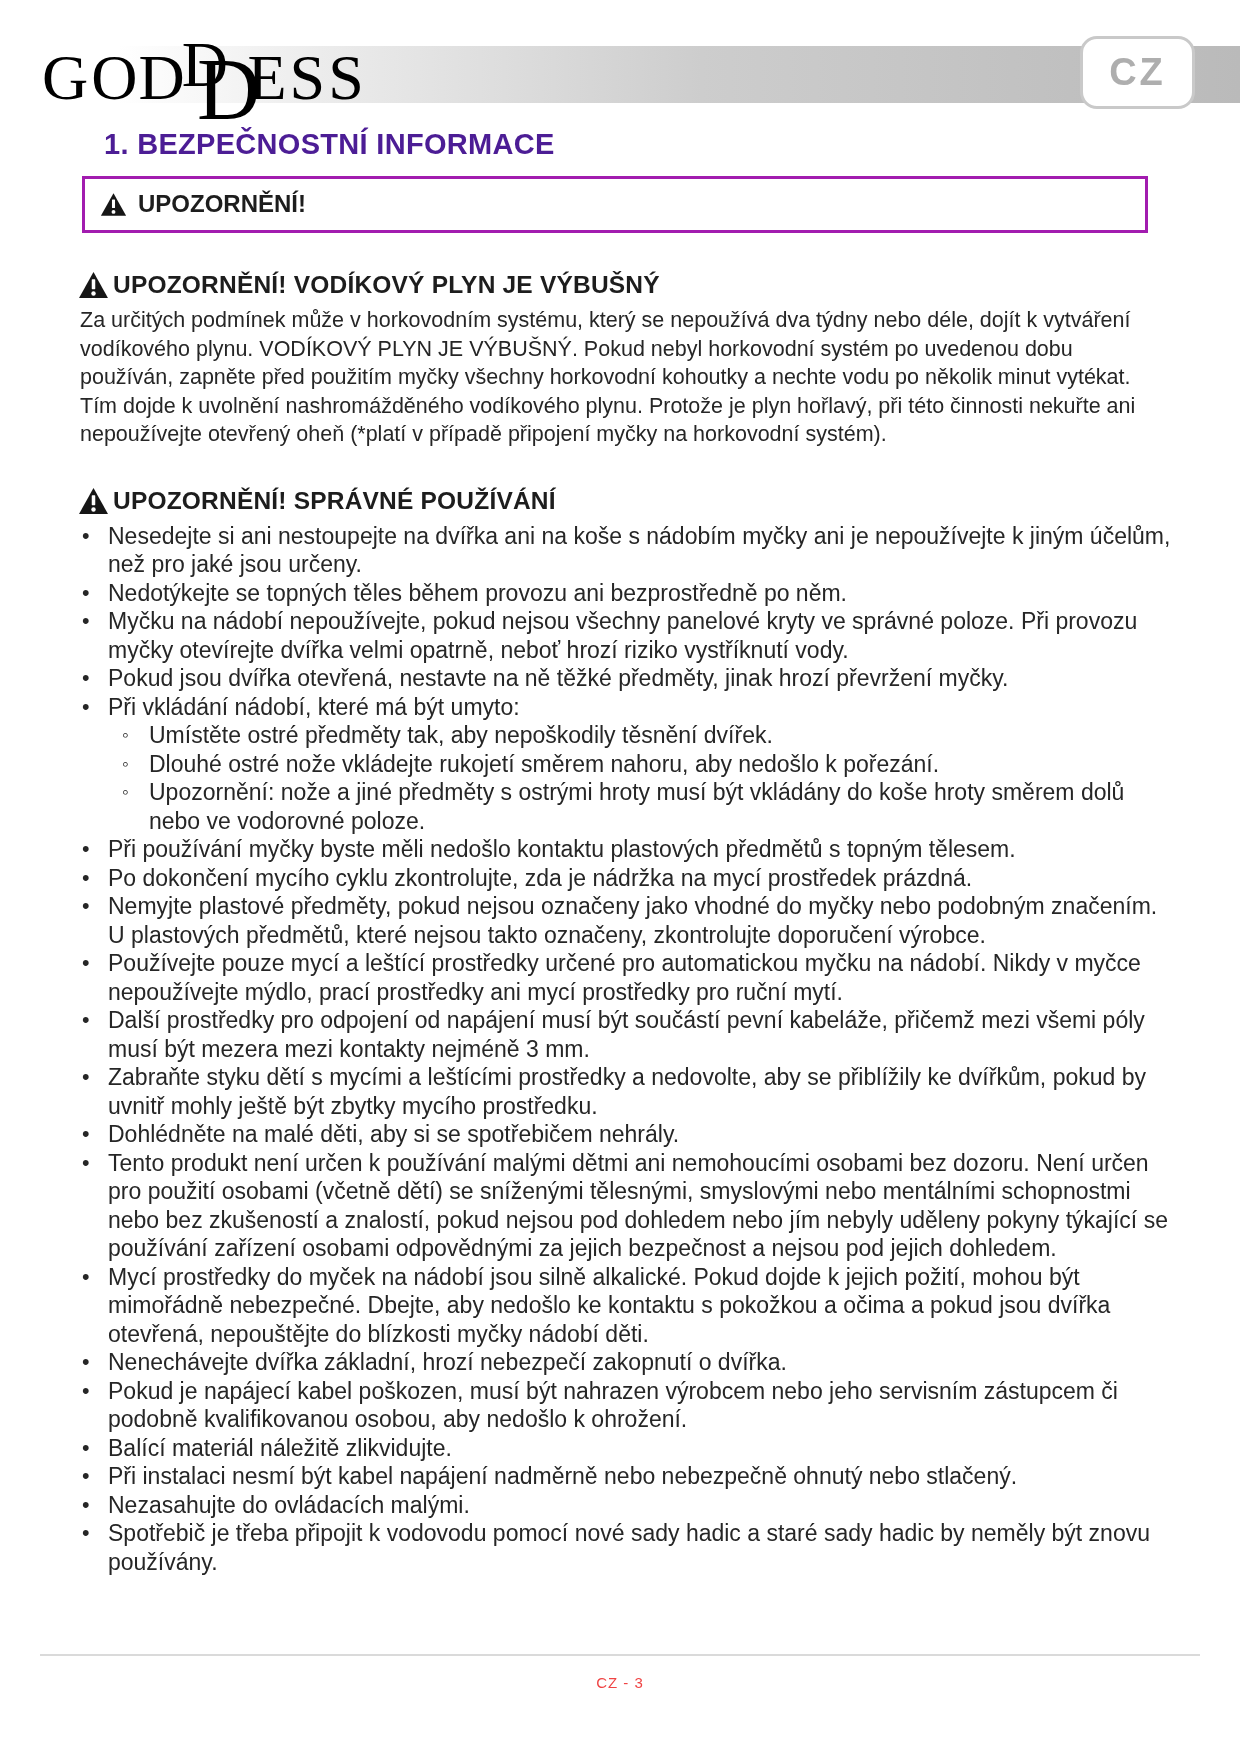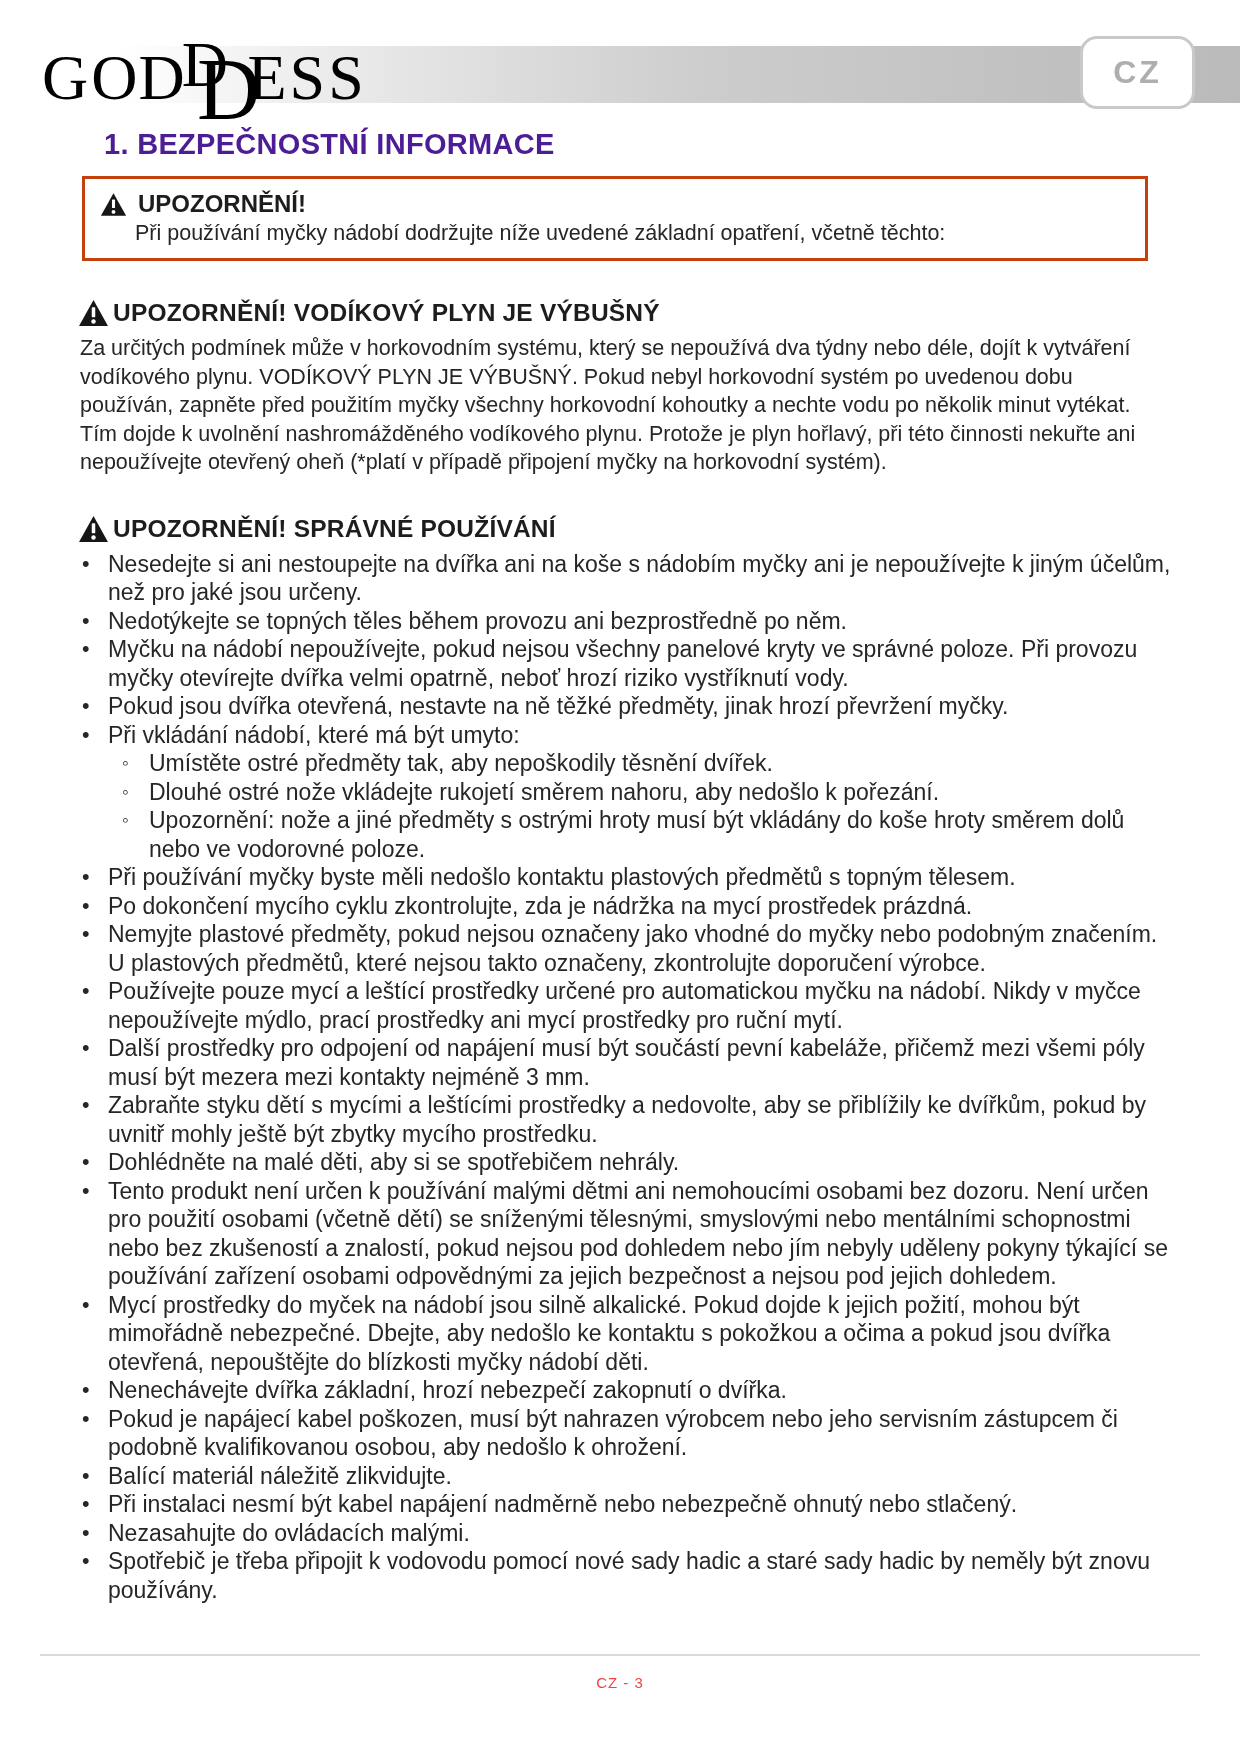--- a/index.html
+++ b/index.html
@@ -21,32 +21,32 @@
   }
   .logo span { display:inline-block; font-size:64px; letter-spacing:3px; }
   .logo .d-plain  { margin-left:-2px; }
   .logo .d-raised { position:relative; top:-13px; margin-left:-6px; z-index:2; }
   .logo .d-drop   { position:relative; top:20px; margin-left:-34px; font-size:88px; z-index:1; }
   .logo .seg-ess  { position:relative; margin-left:-16px; z-index:2; }
   .lang-badge {
     position:absolute; left:1080px; top:36px; width:115px; height:73px;
     background:#ffffff; border:3px solid #c9c9c9; border-radius:17px;
     display:flex; align-items:center; justify-content:center;
-    font-size:32px; font-weight:bold; letter-spacing:3px; color:#aeaeae;
+    font-size:38px; font-weight:bold; letter-spacing:3px; color:#aeaeae;
   }
 
   
   h1.page-title {
     margin:128px 16px 0 104px; font-size:29px; letter-spacing:0.3px;
     color:#4c1d95; font-weight:bold;
   }
 
   
   .warnbox {
-    margin:15px 92px 0 82px; border:3px solid #c2410c;
+    margin:15px 92px 0 82px; border:3px solid #a21caf;
     padding:11px 14px 12px 15px; background:#ffffff;
   }
   .warn-head { display:flex; align-items:center; gap:11px; }
   .warn-head .head-label { font-size:24px; font-weight:bold; color:#1d1d1d; }
   .warn-text { margin:3px 0 0 35px; font-size:21.5px; color:#262626; }
 
   
   .section-head {
     display:flex; align-items:center; gap:4px;
     margin:38px 60px 7px 78px;
@@ -97,21 +97,20 @@
 
   <div class="warnbox">
     <div class="warn-head">
       <svg class="tri-sm" viewBox="0 0 60 54" aria-hidden="true">
         <path d="M30 2 L58 52 H2 Z" fill="#161616"></path>
         <rect x="26.6" y="16" width="6.8" height="19" rx="1.2" fill="#ffffff"></rect>
         <circle cx="30" cy="43.5" r="4.3" fill="#ffffff"></circle>
       </svg>
       <span class="head-label">UPOZORNĚNÍ!</span>
     </div>
-    <p class="warn-text">Při používání myčky nádobí dodržujte níže uvedené základní opatření, včetně těchto:</p>
   </div>
 
   <div class="section-head">
     <svg class="tri-lg" viewBox="0 0 60 54" aria-hidden="true">
       <path d="M30 2 L58 52 H2 Z" fill="#161616"></path>
       <rect x="26.6" y="16" width="6.8" height="19" rx="1.2" fill="#ffffff"></rect>
       <circle cx="30" cy="43.5" r="4.3" fill="#ffffff"></circle>
     </svg>
     <span class="head-label">UPOZORNĚNÍ! VODÍKOVÝ PLYN JE VÝBUŠNÝ</span>
   </div>

